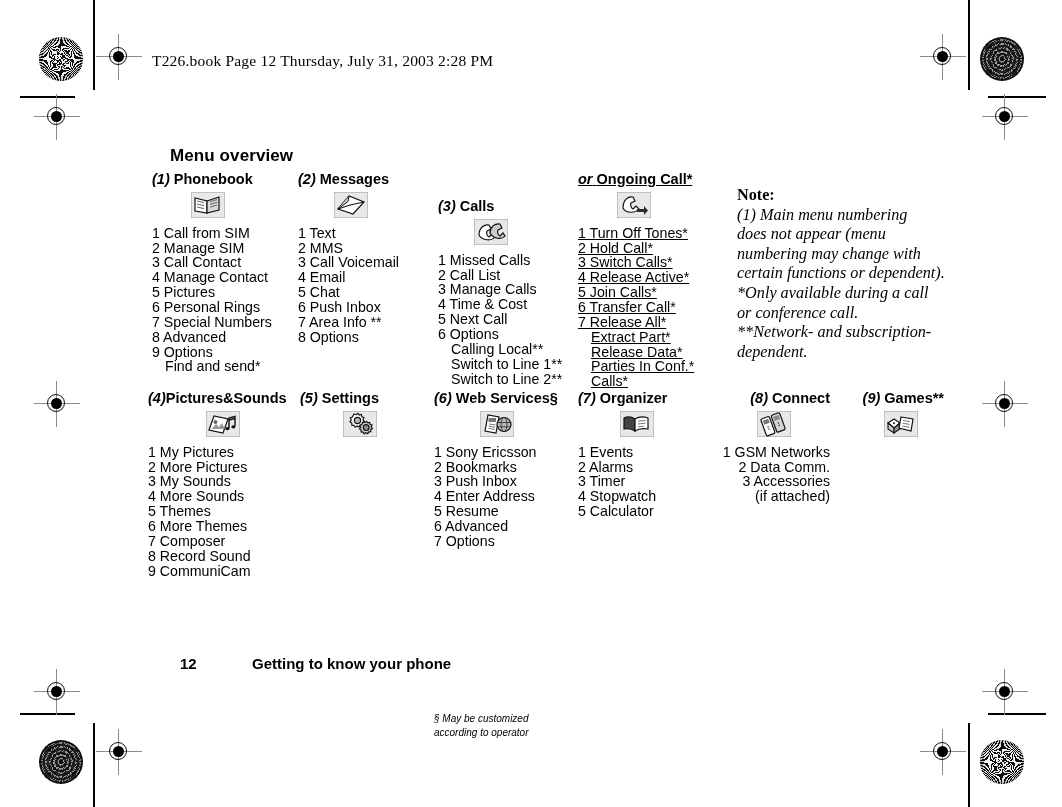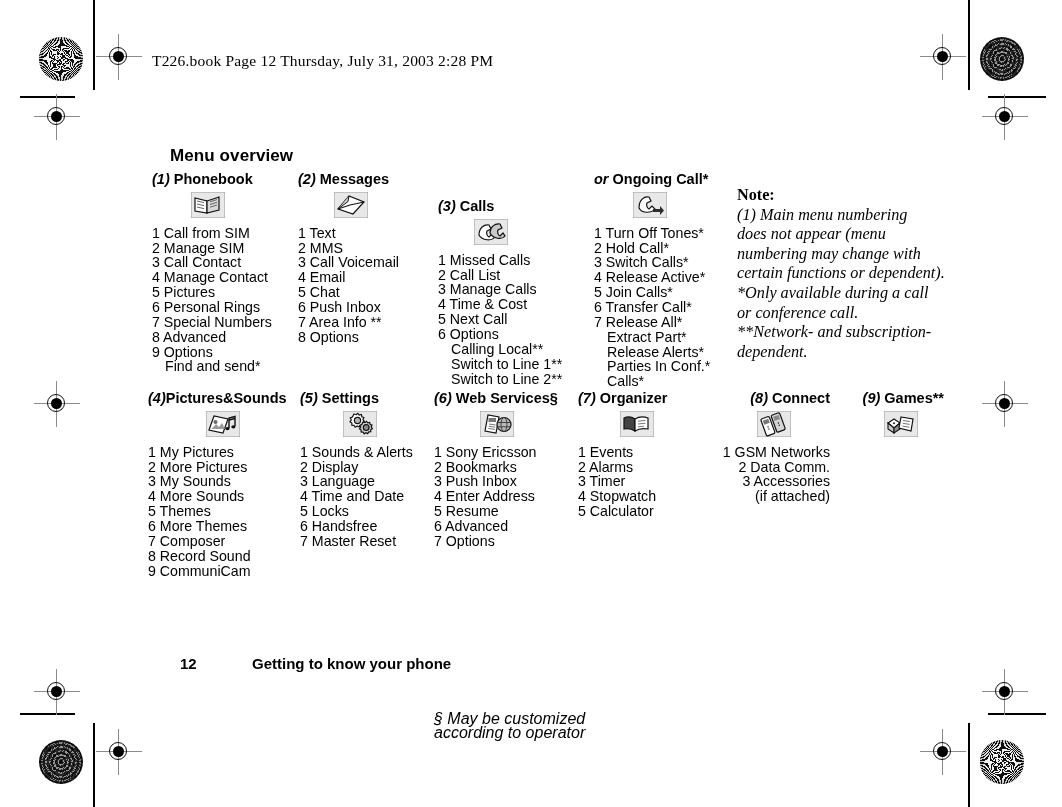--- a/index.html
+++ b/index.html
@@ -127,21 +127,21 @@
     white-space: nowrap;
     line-height: 14.85px;
     padding: 0;
   }
   .menu-items li.sub {
     padding-left: 13px;
   }
 
   .footnote {
     position: absolute;
-    font-size: 16px;
+    font-size: 10px;
     font-style: italic;
     line-height: 14.6px;
     white-space: nowrap;
   }
 
   .note-block {
     position: absolute;
     left: 737px;
     top: 186px;
     width: 215px;
@@ -334,21 +334,21 @@
       <li>3 Manage Calls</li>
       <li>4 Time &amp; Cost</li>
       <li>5 Next Call</li>
       <li>6 Options</li>
       <li class="sub">Calling Local**</li>
       <li class="sub">Switch to Line 1**</li>
       <li class="sub">Switch to Line 2**</li>
     </ul>
 </div>
 
-<div class="menu-col" style="left:594px; top:172px;">
+<div class="menu-col" style="left:578px; top:172px;text-decoration:underline;">
   <div class="col-head">
     <span class="num">or</span>
     <span>Ongoing Call*</span>
   </div>
   <div class="icon-wrap" style="justify-content:center; width:112px;">
     <svg class="ic" width="34" height="26" viewBox="0 0 34 26" aria-hidden="true">
       <rect x="0" y="0" width="34" height="26" fill="#e8e8e8"></rect>
       <rect x="0" y="0" width="34" height="26" fill="none" stroke="#9a9a9a" stroke-width="1"></rect>
       <path d="M6 16 C6 8 11 4 16 5 L18 9 L14 11 C13 13 14 16 16 17 L19 14 L22 17 C19 21 9 22 6 16 Z" fill="#ffffff" stroke="#111" stroke-width="1.2"></path>
       <path d="M20 17 L27 17 L27 14 L31 18.5 L27 23 L27 20 L20 20 Z" fill="#2b2b2b"></path>
@@ -356,21 +356,21 @@
   </div>
   <ul class="menu-items">
       <li>1 Turn Off Tones*</li>
       <li>2 Hold Call*</li>
       <li>3 Switch Calls*</li>
       <li>4 Release Active*</li>
       <li>5 Join Calls*</li>
       <li>6 Transfer Call*</li>
       <li>7 Release All*</li>
       <li class="sub">Extract Part*</li>
-      <li class="sub">Release Alerts*</li>
+      <li class="sub">Release Data*</li>
       <li class="sub">Parties In Conf.*</li>
       <li class="sub">Calls*</li>
     </ul>
 </div>
 
 <div class="note-block">
   <div class="note-label">Note:</div>
   <p>(1) Main menu numbering</p>
   <p>does not appear (menu</p>
   <p>numbering may change with</p>
@@ -423,29 +423,20 @@
       <g fill="#ffffff" stroke="#111" stroke-width="1.2">
         <path d="M11 3 l2.2 .7 1.6-1.4 1.5 1.7 2.1-.5 .4 2.2 2.1 .8-.9 2.1 1.3 1.8-1.9 1.3 .1 2.2-2.2 .2-1.2 1.9-2-1-1.9 1.2-1.2-1.9-2.2-.1 .1-2.2-1.9-1.2 1.3-1.8-1-2.1 2.1-.8z"></path>
         <circle cx="14.5" cy="9.5" r="3.1" fill="#b5b5b5"></circle>
       </g>
       <g fill="#d4d4d4" stroke="#111" stroke-width="1.2">
         <path d="M20 11 l2 .6 1.5-1.2 1.3 1.5 1.9-.4 .4 1.9 1.9 .7-.8 1.9 1.2 1.6-1.7 1.1 .1 2-2 .2-1.1 1.7-1.8-.9-1.7 1.1-1.1-1.7-2-.1 .1-2-1.7-1.1 1.2-1.6-.9-1.9 1.9-.7z"></path>
         <circle cx="23.2" cy="16.6" r="2.9" fill="#8d8d8d"></circle>
       </g>
     </svg>
   </div>
-  <ul class="menu-items">
-      <li>1 Sounds &amp; Alerts</li>
-      <li>2 Display</li>
-      <li>3 Language</li>
-      <li>4 Time and Date</li>
-      <li>5 Locks</li>
-      <li>6 Handsfree</li>
-      <li>7 Master Reset</li>
-    </ul>
 </div>
 
 <div class="menu-col" style="left:434px; top:391px;">
   <div class="col-head">
     <span class="num">(6)</span>
     <span>Web Services§</span>
   </div>
   <div class="icon-wrap" style="justify-content:center; width:125px;">
     <svg class="ic" width="34" height="26" viewBox="0 0 34 26" aria-hidden="true">
       <rect x="0" y="0" width="34" height="26" fill="#e8e8e8"></rect>

